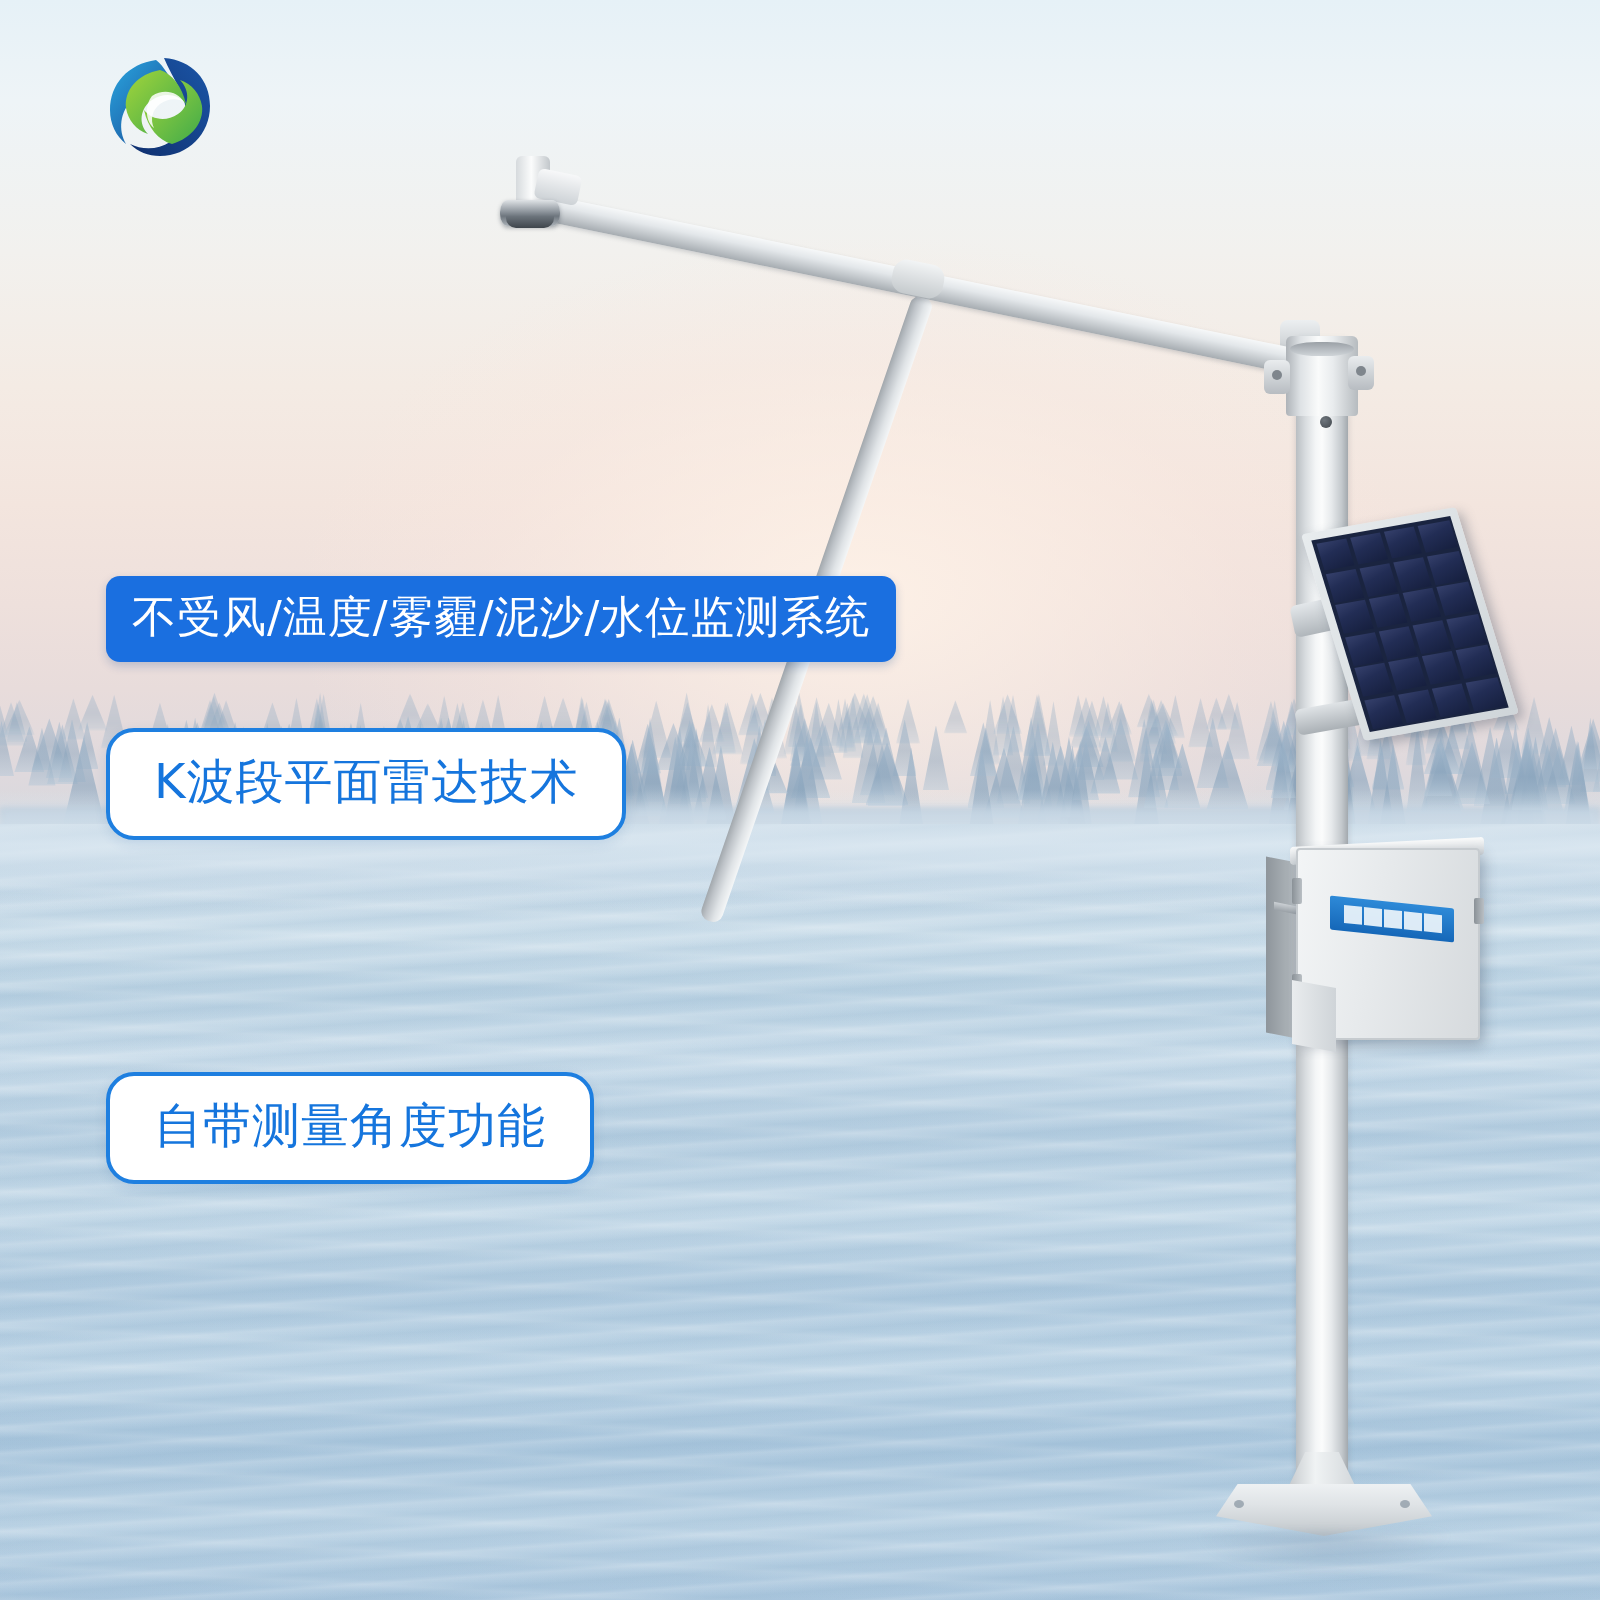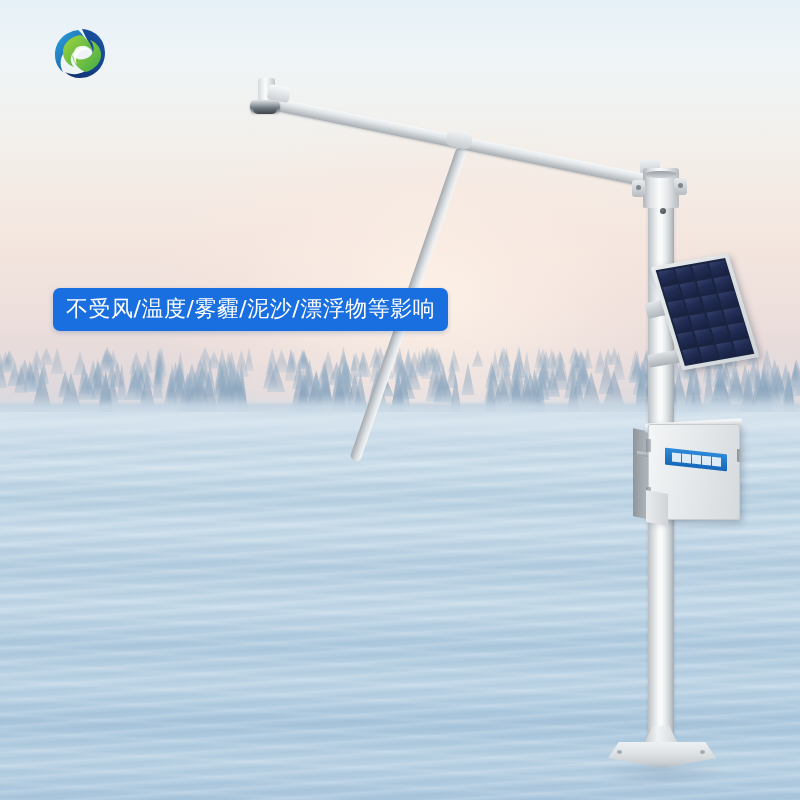--- a/index.html
+++ b/index.html
@@ -700,16 +700,18 @@
         </defs>
         <path d="M30 3 C44 4 53 14 53 27 C53 41 42 52 28 52 C22 52 17 50 13 46 C19 49 27 49 33 45 C41 39 43 28 38 19 C35 13 32 8 30 3 Z" fill="url(#gB2)"></path>
         <path d="M26 4 C12 6 3 16 3 29 C3 36 6 42 11 46 C7 39 8 30 14 24 C21 17 31 17 38 21 C33 13 30 7 26 4 Z" fill="url(#gB)"></path>
         <path d="M28 9 C17 11 10 19 11 28 C12 34 16 39 22 41 C17 36 18 28 24 24 C30 20 37 21 41 26 C39 17 34 11 28 9 Z" fill="url(#gG)"></path>
         <path d="M34 46 C44 43 50 35 49 27 C48 21 44 16 38 14 C43 19 43 27 37 31 C31 35 24 34 20 29 C22 38 27 44 34 46 Z" fill="url(#gG)"></path>
         <path d="M24 22 C30 18 37 20 40 25 C37 23 32 23 28 26 C24 29 23 34 25 38 C21 35 20 27 24 22 Z" fill="#ffffff" opacity=".85"></path>
       </svg>
     </div>
   </div>
 
-  <div class="ribbon">不受风/温度/雾霾/泥沙/漂浮物等影响</div>
-
+  <div class="ribbon">不受风/温度/雾霾/泥沙/水位监测系统</div>
+
+  <div class="pill p0">K波段平面雷达技术</div>
+  <div class="pill p2">自带测量角度功能</div>
 
 </div>
 
 </body></html>

